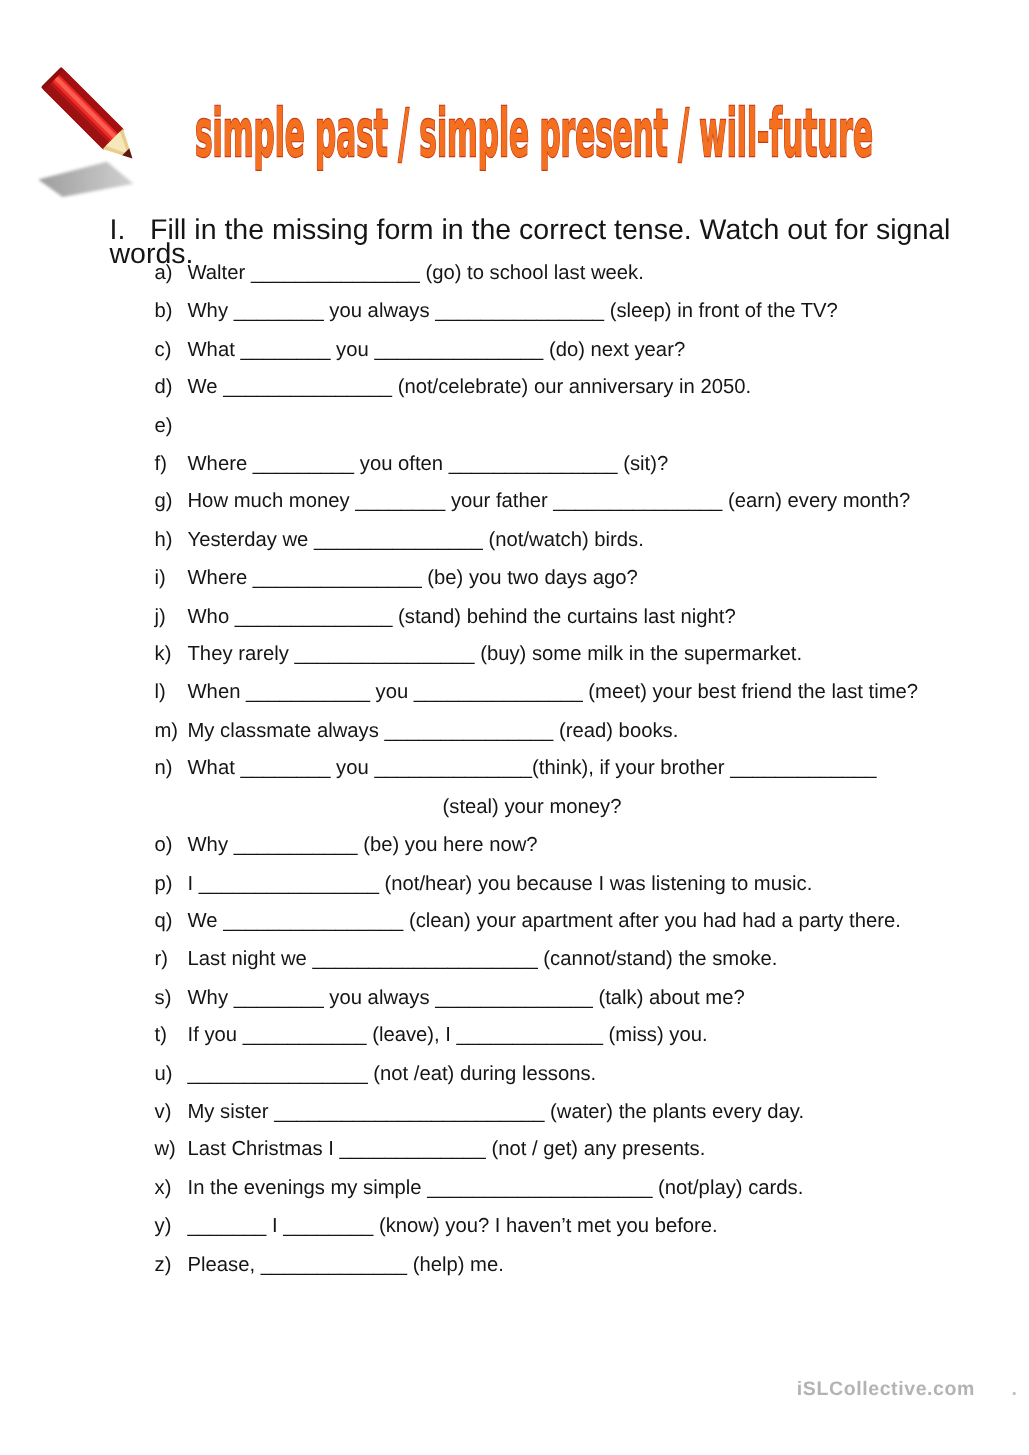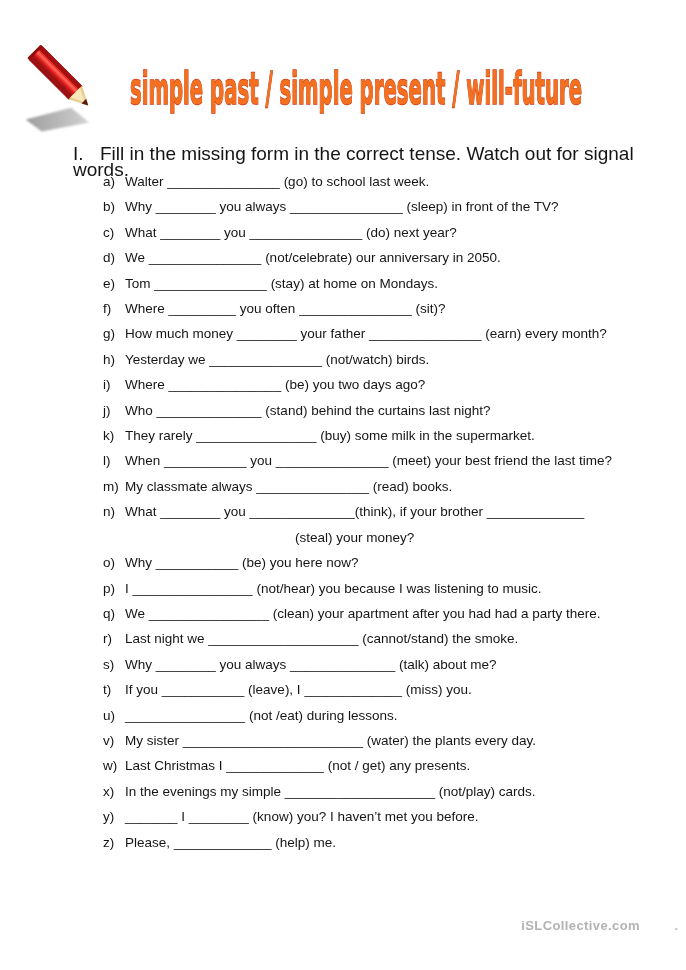--- a/index.html
+++ b/index.html
@@ -16,21 +16,21 @@
   }
   .section-numeral{display:inline-block;width:27px;}
   .items{
     position:absolute;top:169px;left:103px;width:566px;
     font-size:13.5px;
   }
   .row{display:flex;line-height:25.4px;}
   .row-label{width:22px;flex:none;}
   .row-text{white-space:pre-wrap;text-align:center;}
   .watermark{
-    position:absolute;top:918px;right:46px;
+    position:absolute;top:918px;right:36px;
     font-size:13px;font-weight:bold;color:#b3b3b3;letter-spacing:0.4px;
   }
   .stray-dot{
     position:absolute;top:918px;right:8px;
     font-size:13px;font-weight:bold;color:#c0c0c0;
   }
 </style>
 </head>
 <body>
 
@@ -79,21 +79,20 @@
   <div class="row">
       <span class="row-label">c)</span>
       <span class="row-text">What ________ you _______________ (do) next year?</span>
     </div>
   <div class="row">
       <span class="row-label">d)</span>
       <span class="row-text">We _______________ (not/celebrate) our anniversary in 2050.</span>
     </div>
   <div class="row">
       <span class="row-label">e)</span>
-      <span class="row-text">Tom _______________ (stay) at home on Mondays.</span>
     </div>
   <div class="row">
       <span class="row-label">f)</span>
       <span class="row-text">Where _________ you often _______________ (sit)?</span>
     </div>
   <div class="row">
       <span class="row-label">g)</span>
       <span class="row-text">How much money ________ your father _______________ (earn) every month?</span>
     </div>
   <div class="row">

